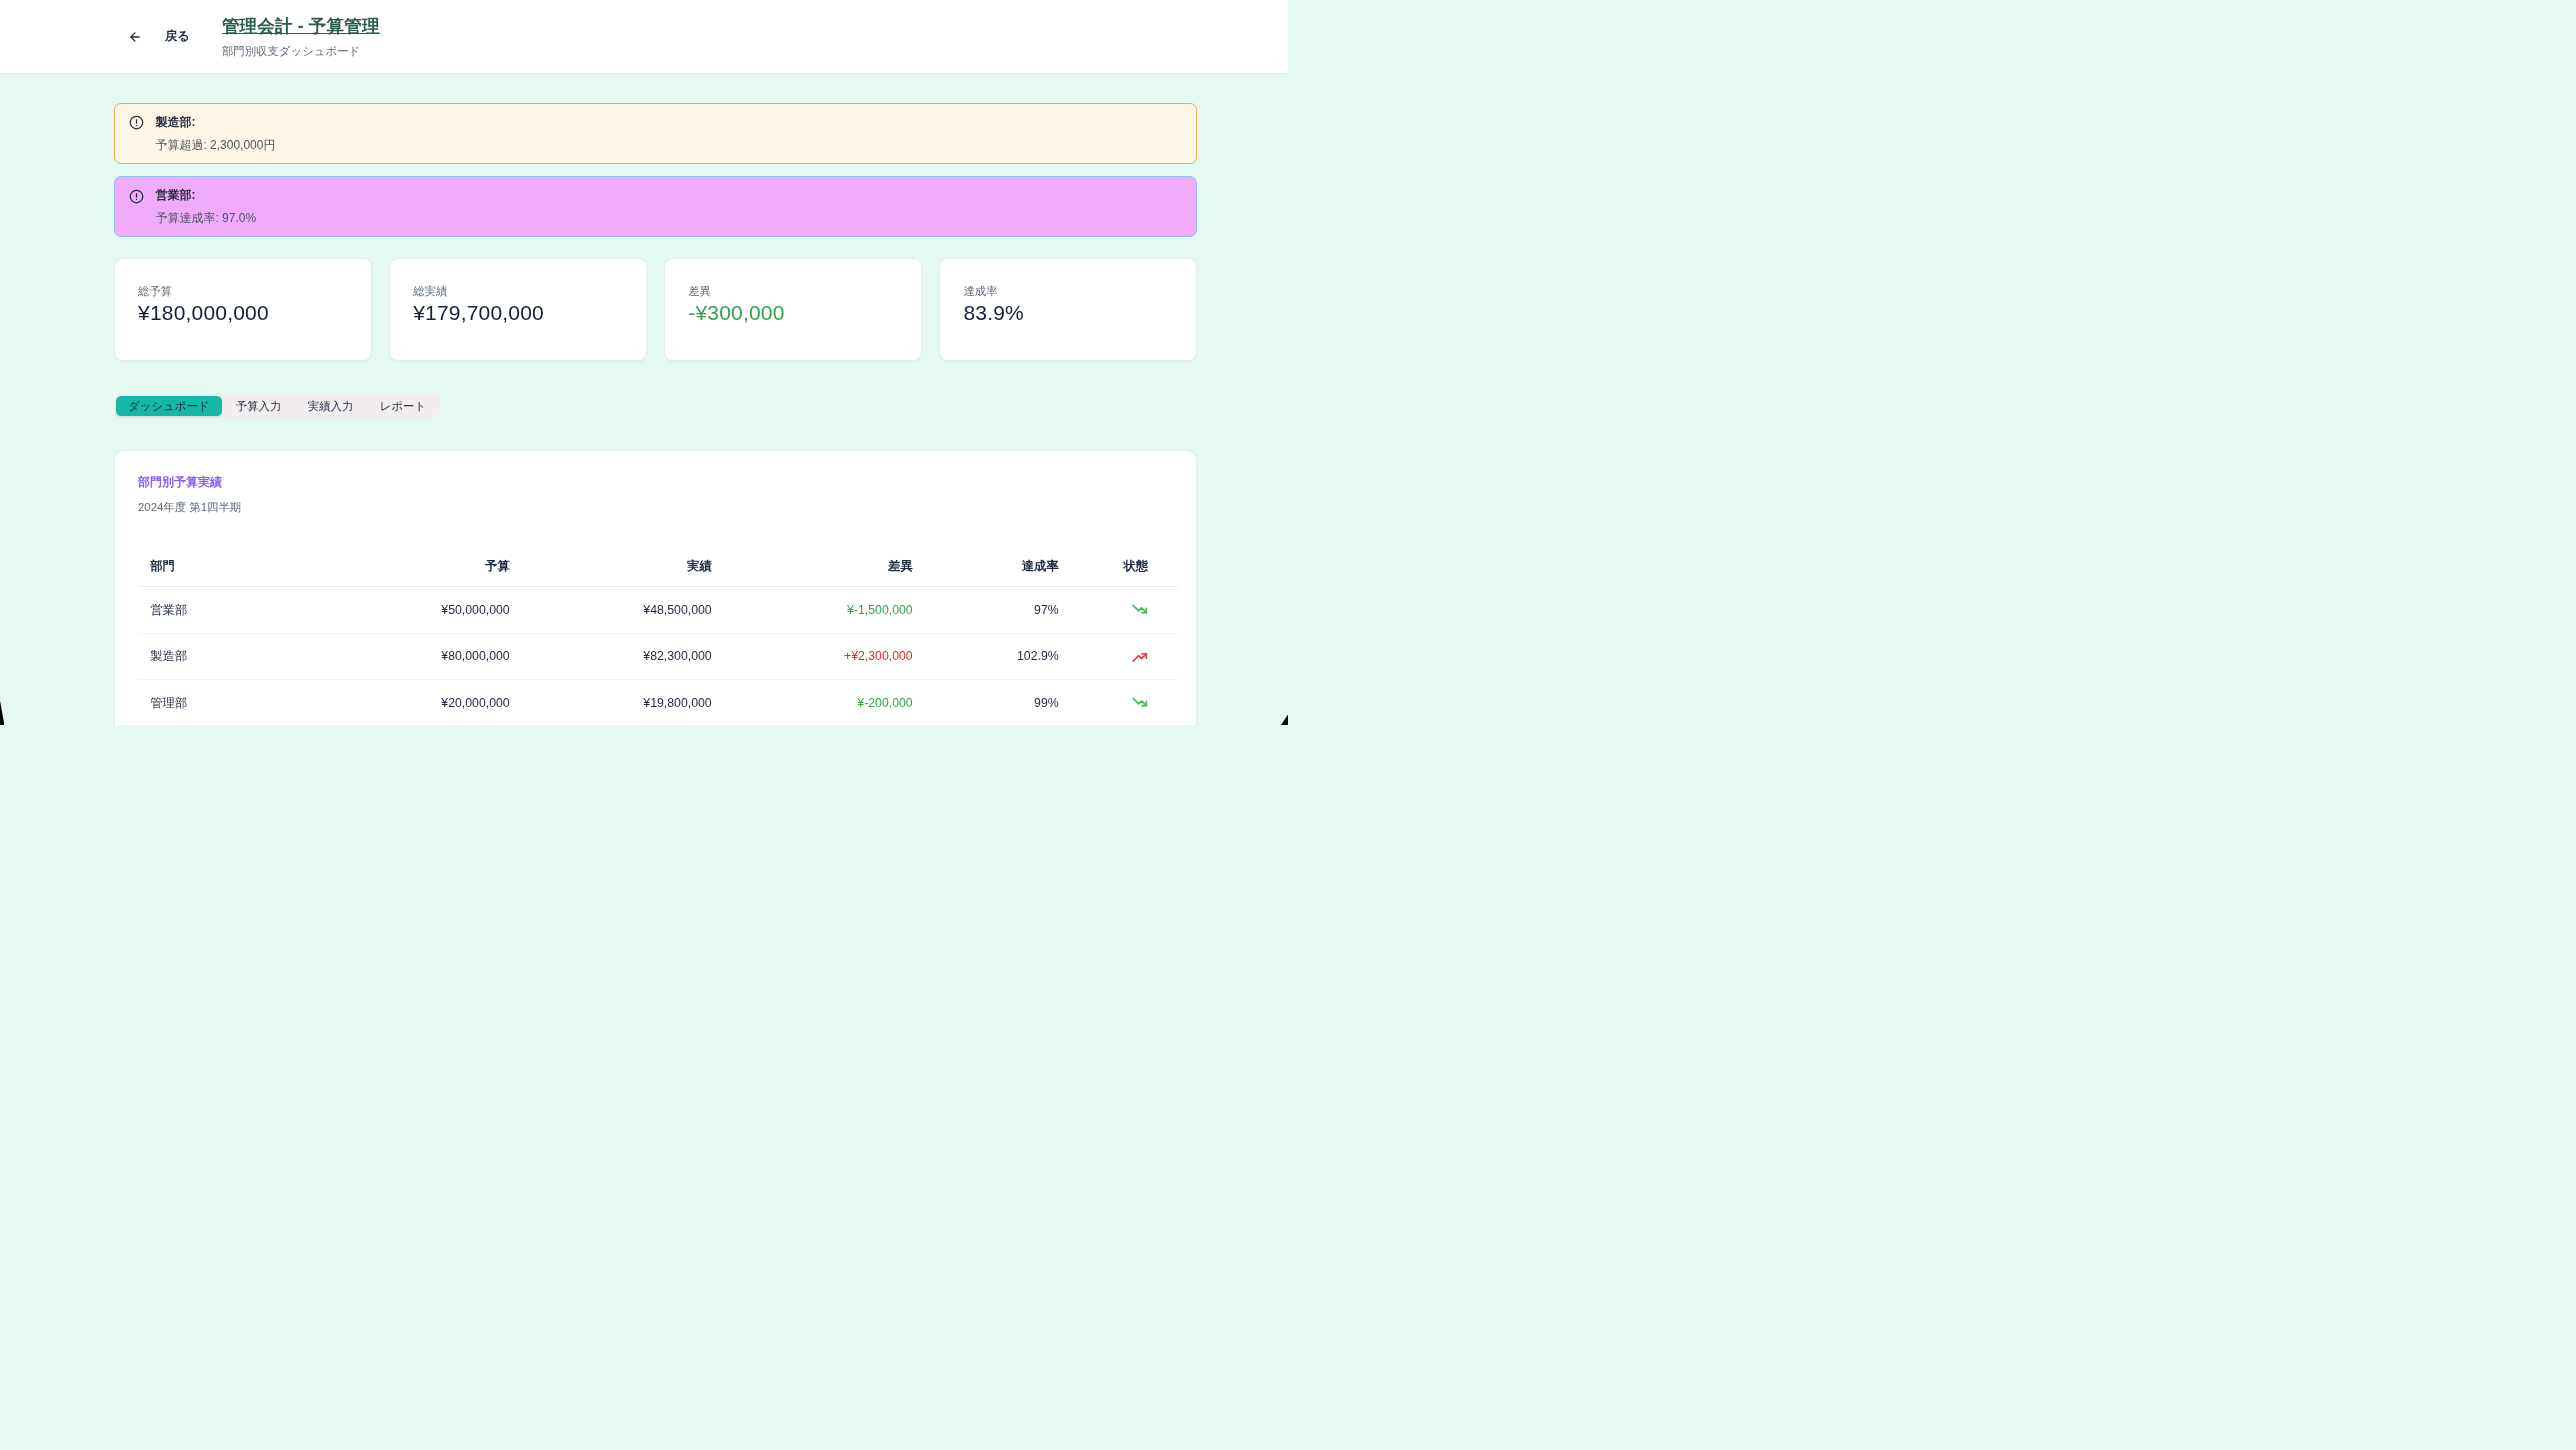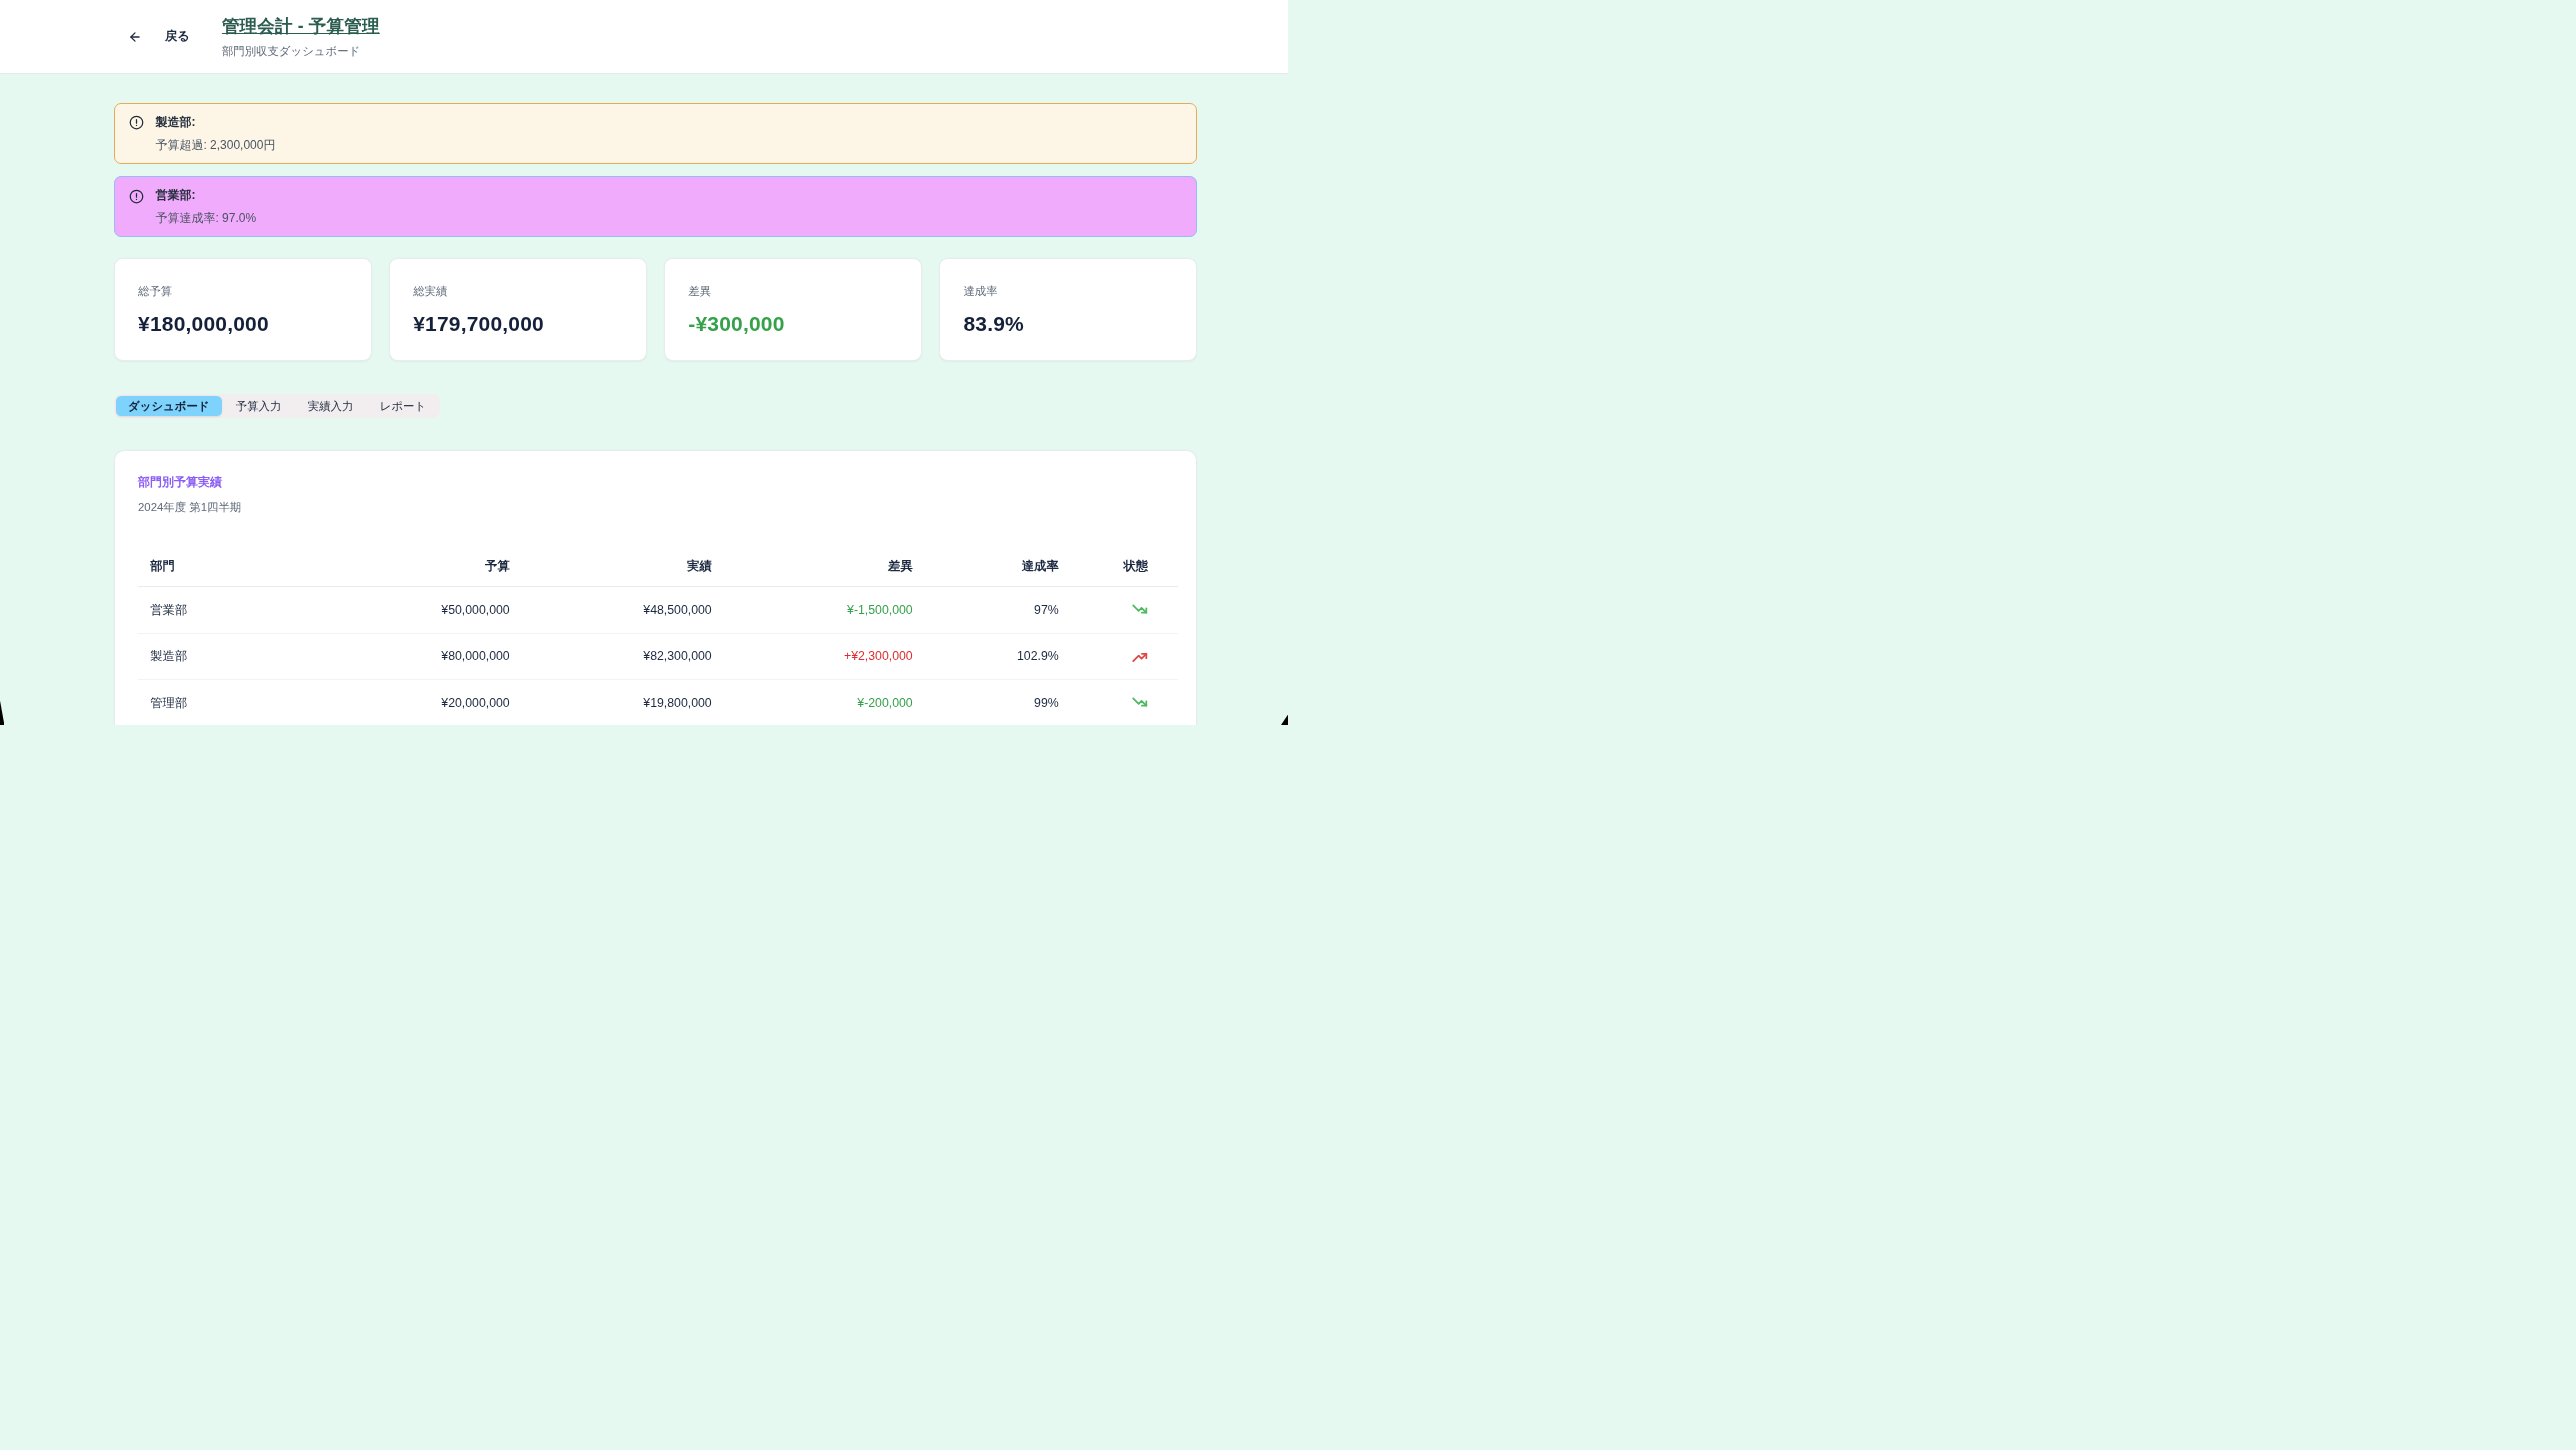--- a/index.html
+++ b/index.html
@@ -42,36 +42,36 @@
   .alert-title { font-size:12px; font-weight:bold; color:#262f3d; line-height:15px; }
   .alert-msg   { font-size:12px; color:#4a5462; margin-top:8px; line-height:15px; }
 
   
   .cards { display:flex; gap:17.5px; margin-top:21px; }
   .card {
     flex:1; background:#ffffff; border:0.9px solid #e8ecef; border-radius:8.8px;
     padding:24.5px 23px; box-shadow:0 0.9px 1.8px rgba(20,40,60,.05); height:103px;
   }
   .card-label { font-size:11.4px; color:#5f6a79; }
-  .card-value { font-size:21px; font-weight:bold; margin-top:13px; letter-spacing:0.2px; }
+  .card-value { font-size:21px; font-weight:normal; margin-top:2px; letter-spacing:0.2px; }
   .val-navy  { color:#15213a; }
   .val-green { color:#35a14b; }
 
   
   .tabs {
     display:inline-flex; align-items:center; margin-top:33px;
     background:#f2eef0; border-radius:7px; padding:1.8px; gap:1.8px;
   }
   .tab {
     border:none; background:transparent; cursor:pointer;
     font-family:inherit; font-size:11.4px; font-weight:400; color:#222c3f;
     padding:2.6px 12.3px; line-height:15px; border-radius:5.3px;
   }
   .tab.active {
-    background:#7dd3fc; font-weight:bold; color:#15213a;
+    background:#14b8a6; font-weight:normal; color:#15213a;
     box-shadow:0 0.9px 1.8px rgba(20,40,60,.10);
   }
 
   
   .table-card {
     margin-top:32px; background:#ffffff; border:0.9px solid #e7ebee;
     border-radius:10.5px 10.5px 0 0; box-shadow:0 0.9px 1.8px rgba(20,40,60,.05);
     padding:23px 22px 0 23px; height:350px;
   }
   .table-title { font-size:12px; font-weight:bold; color:#8b5cf6; }

